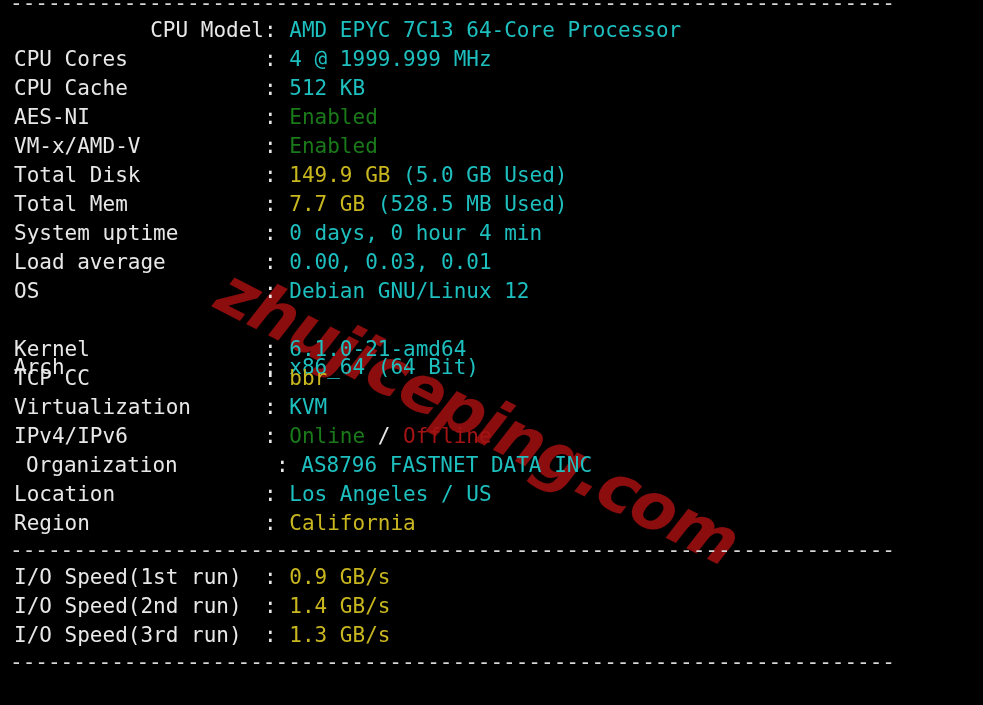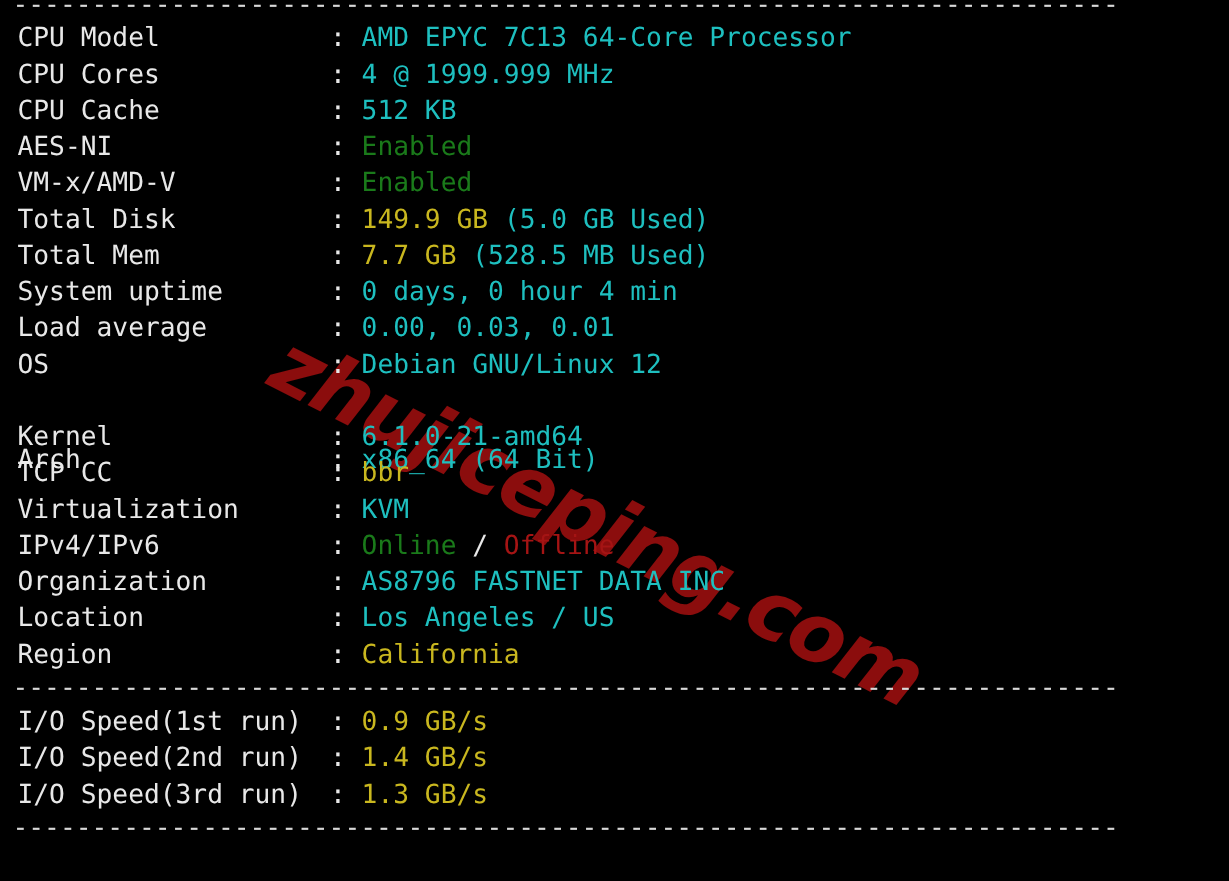--- a/index.html
+++ b/index.html
@@ -84,36 +84,36 @@
 
 <div id="terminal">
 
   <div class="watermark">zhujiceping.com</div>
 
   <div class="screen-text">
 
     <div class="sep sep-top">----------------------------------------------------------------------</div>
 
     <div id="system-info-block">
-        <div class="line"><span class="label" style="width: 250px;">CPU Model</span><span class="colon">: </span><span class="val"><span class="c-cyan">AMD EPYC 7C13 64-Core Processor</span></span></div>
+        <div class="line"><span class="label" style="width: 250px; text-align: right;">CPU Model</span><span class="colon">: </span><span class="val"><span class="c-cyan">AMD EPYC 7C13 64-Core Processor</span></span></div>
         <div class="line"><span class="label" style="width: 250px;">CPU Cores</span><span class="colon">: </span><span class="val"><span class="c-cyan">4 @ 1999.999 MHz</span></span></div>
         <div class="line"><span class="label" style="width: 250px;">CPU Cache</span><span class="colon">: </span><span class="val"><span class="c-cyan">512 KB</span></span></div>
         <div class="line"><span class="label" style="width: 250px;">AES-NI</span><span class="colon">: </span><span class="val"><span class="c-green">Enabled</span></span></div>
         <div class="line"><span class="label" style="width: 250px;">VM-x/AMD-V</span><span class="colon">: </span><span class="val"><span class="c-green">Enabled</span></span></div>
         <div class="line"><span class="label" style="width: 250px;">Total Disk</span><span class="colon">: </span><span class="val"><span class="c-yellow">149.9 GB</span><span class="c-white"> </span><span class="c-cyan">(5.0 GB Used)</span></span></div>
         <div class="line"><span class="label" style="width: 250px;">Total Mem</span><span class="colon">: </span><span class="val"><span class="c-yellow">7.7 GB</span><span class="c-white"> </span><span class="c-cyan">(528.5 MB Used)</span></span></div>
         <div class="line"><span class="label" style="width: 250px;">System uptime</span><span class="colon">: </span><span class="val"><span class="c-cyan">0 days, 0 hour 4 min</span></span></div>
         <div class="line"><span class="label" style="width: 250px;">Load average</span><span class="colon">: </span><span class="val"><span class="c-cyan">0.00, 0.03, 0.01</span></span></div>
         <div class="line"><span class="label" style="width: 250px;">OS</span><span class="colon">: </span><span class="val"><span class="c-cyan">Debian GNU/Linux 12</span></span></div>
         <div class="line"><span class="label" style="width: 250px; margin-top: 47px;">Arch</span><span class="colon">: </span><span class="val"><span class="c-cyan">x86_64 (64 Bit)</span></span></div>
         <div class="line"><span class="label" style="width: 250px;">Kernel</span><span class="colon">: </span><span class="val"><span class="c-cyan">6.1.0-21-amd64</span></span></div>
         <div class="line"><span class="label" style="width: 250px;">TCP CC</span><span class="colon">: </span><span class="val"><span class="c-yellow">bbr</span></span></div>
         <div class="line"><span class="label" style="width: 250px;">Virtualization</span><span class="colon">: </span><span class="val"><span class="c-cyan">KVM</span></span></div>
         <div class="line"><span class="label" style="width: 250px;">IPv4/IPv6</span><span class="colon">: </span><span class="val"><span class="c-green">Online</span><span class="c-white"> / </span><span class="c-red">Offline</span></span></div>
-        <div class="line"><span class="label" style="width: 250px;">Organization</span><span class="colon">: </span><span class="val"><span class="c-cyan">AS8796 FASTNET DATA INC</span></span></div>
+        <div class="line"><span class="label" style="width: 250px; margin-left: 12px;">Organization</span><span class="colon">: </span><span class="val"><span class="c-cyan">AS8796 FASTNET DATA INC</span></span></div>
         <div class="line"><span class="label" style="width: 250px;">Location</span><span class="colon">: </span><span class="val"><span class="c-cyan">Los Angeles / US</span></span></div>
         <div class="line"><span class="label" style="width: 250px;">Region</span><span class="colon">: </span><span class="val"><span class="c-yellow">California</span></span></div>
       </div>
 
     <div class="sep">----------------------------------------------------------------------</div>
 
     <div id="io-speed-block">
         <div class="line"><span class="label" style="width: 250px;">I/O Speed(1st run)</span><span class="colon">: </span><span class="val"><span class="c-yellow">0.9 GB/s</span></span></div>
         <div class="line"><span class="label" style="width: 250px;">I/O Speed(2nd run)</span><span class="colon">: </span><span class="val"><span class="c-yellow">1.4 GB/s</span></span></div>
         <div class="line"><span class="label" style="width: 250px;">I/O Speed(3rd run)</span><span class="colon">: </span><span class="val"><span class="c-yellow">1.3 GB/s</span></span></div>

